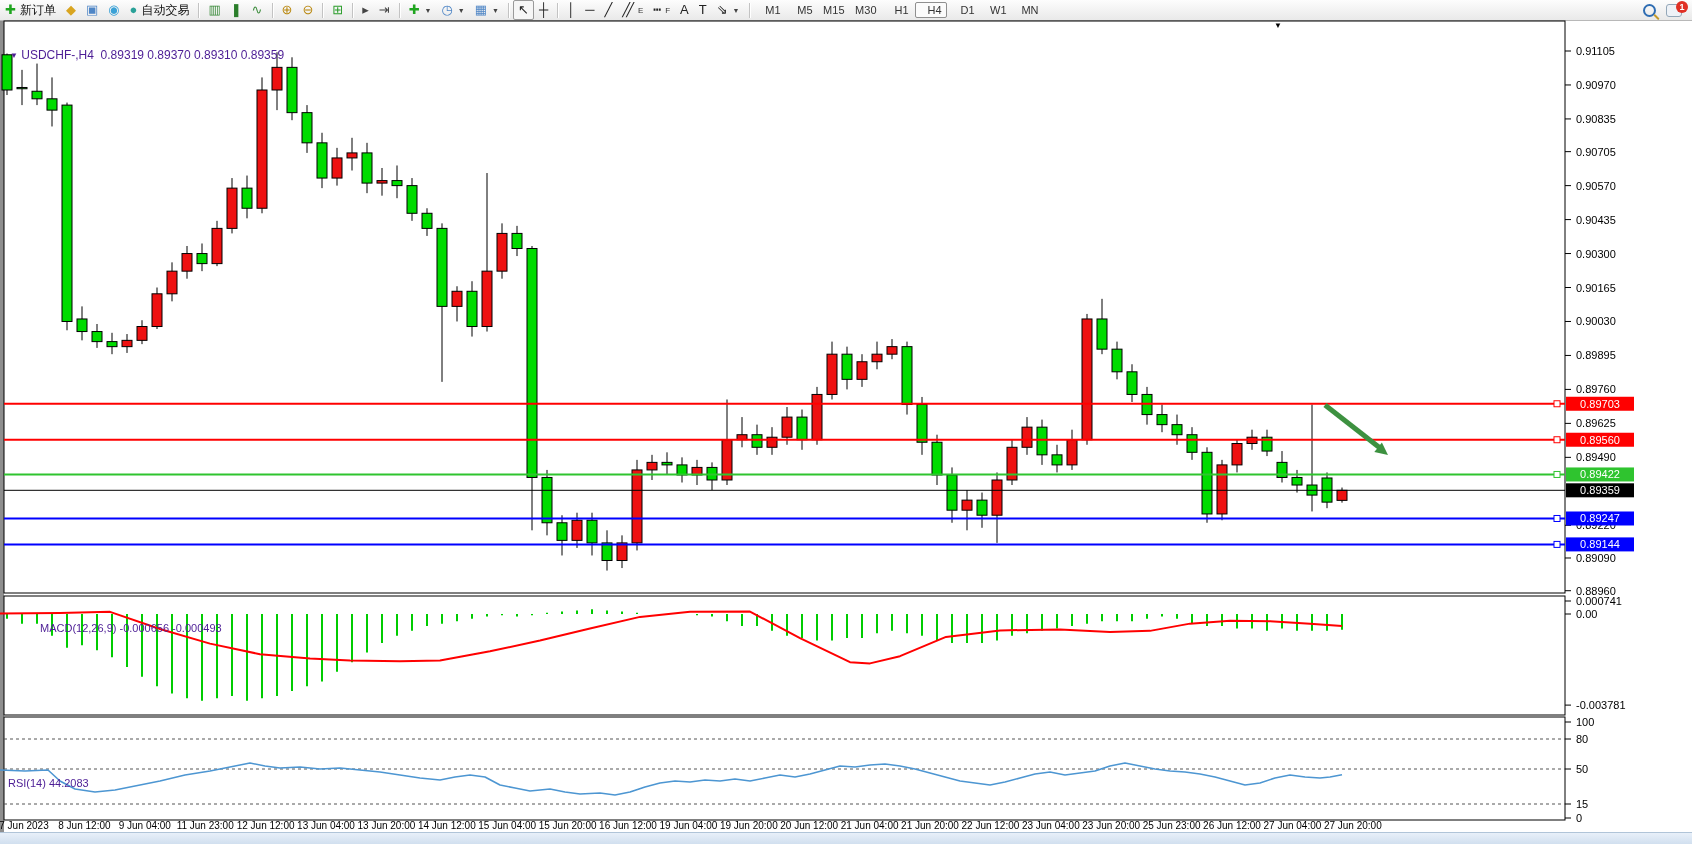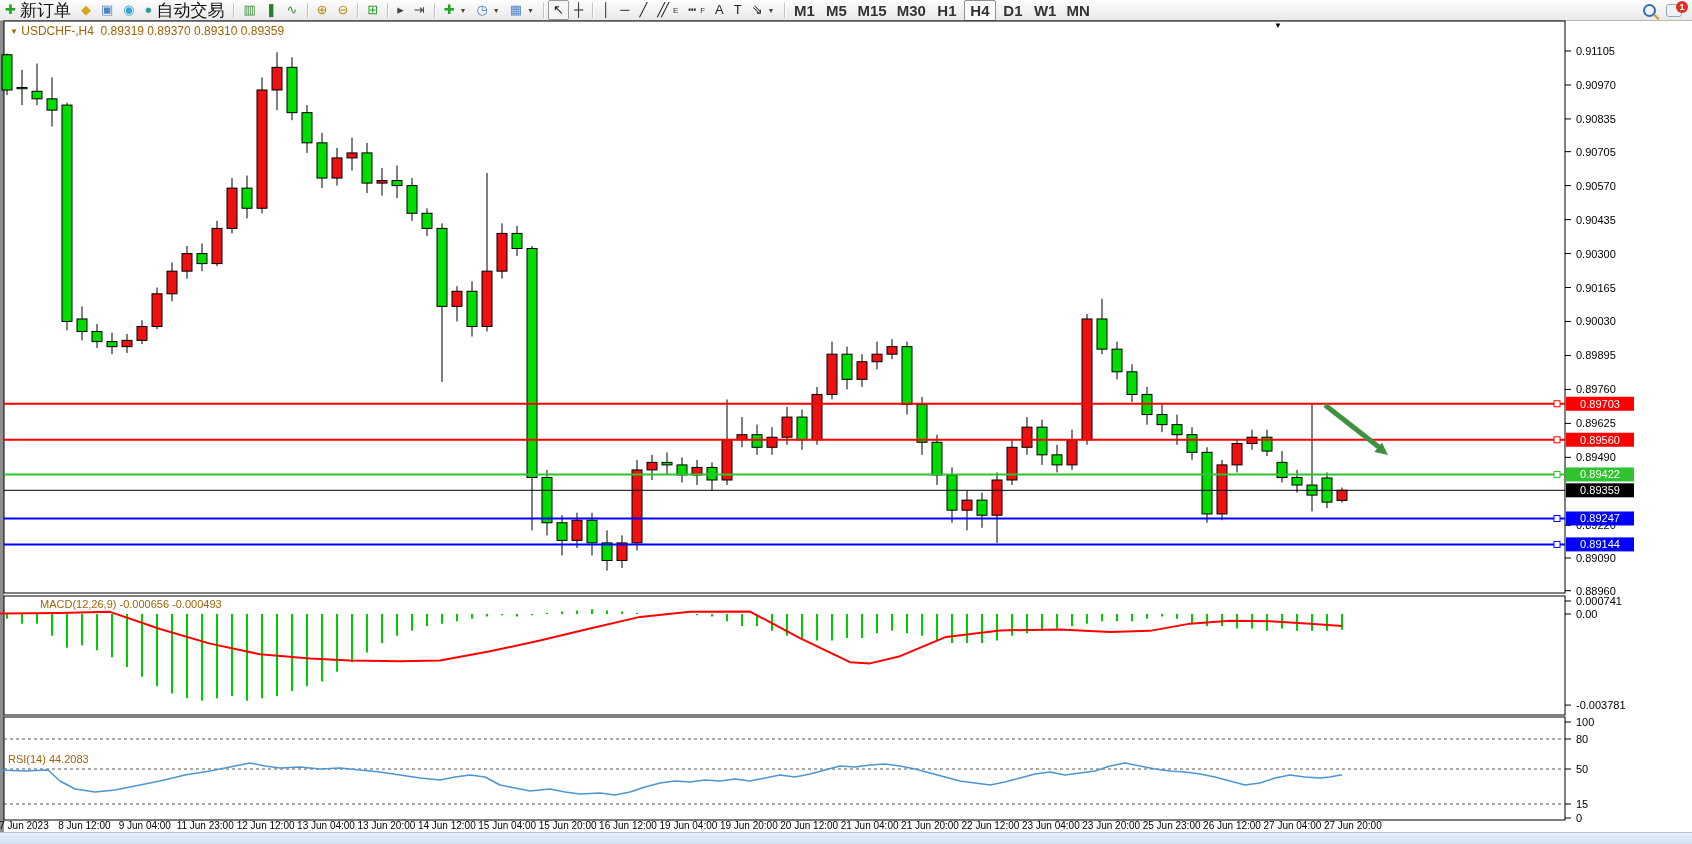--- a/index.html
+++ b/index.html
@@ -5,40 +5,40 @@
   html,body{margin:0;padding:0;width:1692px;height:844px;overflow:hidden;background:#ffffff;
     font-family:"Liberation Sans", sans-serif;}
   #toolbar{position:absolute;left:0;top:0;width:1692px;height:20px;
     background:linear-gradient(#fdfdfd,#e9e9e9);border-bottom:1px solid #b8b8b8;
     display:flex;align-items:center;font-size:12px;color:#222;user-select:none;}
   .tb-btn{display:inline-flex;align-items:center;height:18px;padding:0 5px;gap:4px;cursor:default;}
   .tb-btn.active{background:#f6f6f6;border:1px solid #9a9a9a;border-radius:2px;padding:0 4px;}
   .tb-glyph{font-size:13px;line-height:18px;}
   .tb-glyph.squeeze{letter-spacing:-4px;margin-right:4px;}
   .tb-sub{font-size:8px;vertical-align:sub;color:#333;}
-  .tb-label{font-size:17px;color:#111;}
+  .tb-label{font-size:12px;color:#111;}
   .tb-sep{width:1px;height:15px;background:#c3c3c3;margin:0 4px;box-shadow:1px 0 0 #fff;}
   .tb-caret{font-size:7px;color:#444;margin-left:1px;}
-  .tf-btn{display:inline-block;min-width:22px;text-align:center;font-size:15px;color:#333;
-    padding:1px 4px;margin:0 1px;font-weight:bold;}
+  .tf-btn{display:inline-block;min-width:22px;text-align:right;font-size:11px;color:#333;
+    padding:1px 4px;margin:0 1px;}
   .tf-btn.active{background:#fbfbfb;border:1px solid #8f8f8f;border-radius:2px;}
   #tb-right{margin-left:auto;display:flex;align-items:center;gap:10px;padding-right:10px;}
   .mag{position:relative;width:9px;height:9px;border:2px solid #2f6db3;border-radius:50%;display:inline-block;}
   .mag::after{content:'';position:absolute;width:7px;height:2px;background:#c59a2a;
     transform:rotate(45deg);right:-6px;bottom:-3px;border-radius:1px;}
   .chat{position:relative;width:14px;height:11px;background:#eef2f7;border:1px solid #93a7b8;
     border-radius:3px;display:inline-block;}
   .chat .badge{position:absolute;top:-4px;right:-7px;width:12px;height:12px;border-radius:50%;
     background:#e03024;color:#fff;font-size:9px;font-weight:bold;text-align:center;line-height:12px;}
   #chart-area{position:absolute;left:0;top:20px;width:1692px;height:812px;}
   #chart-svg{position:absolute;left:0;top:0;}
   #chart-svg text{font-family:"Liberation Sans", sans-serif;font-size:11px;fill:#000;}
   #chart-svg text.dates{font-size:10px;}
   #chart-svg text.boxlabel{font-size:11px;fill:#fff;}
-  .overlay-label{position:absolute;font-size:11px;color:#a16207;white-space:pre;}
+  .overlay-label{position:absolute;font-size:11px;color:#4c1d95;white-space:pre;margin-top:24px;}
   #chart-title{left:10px;top:4px;font-size:12px;}
   #chart-title .tri{font-size:8px;vertical-align:1px;}
   #macd-label{left:8px;top:578px;padding-left:32px;}
   #rsi-label{left:8px;top:733px;}
   #menu-tri{position:absolute;left:1274px;top:1px;font-size:8px;color:#000;}
   #statusbar{position:absolute;left:0;top:832px;width:1692px;height:12px;
     background:linear-gradient(#e8f0f9,#cfdeee);border-top:1px solid #b0c4d8;}
 </style>
 </head>
 <body>

